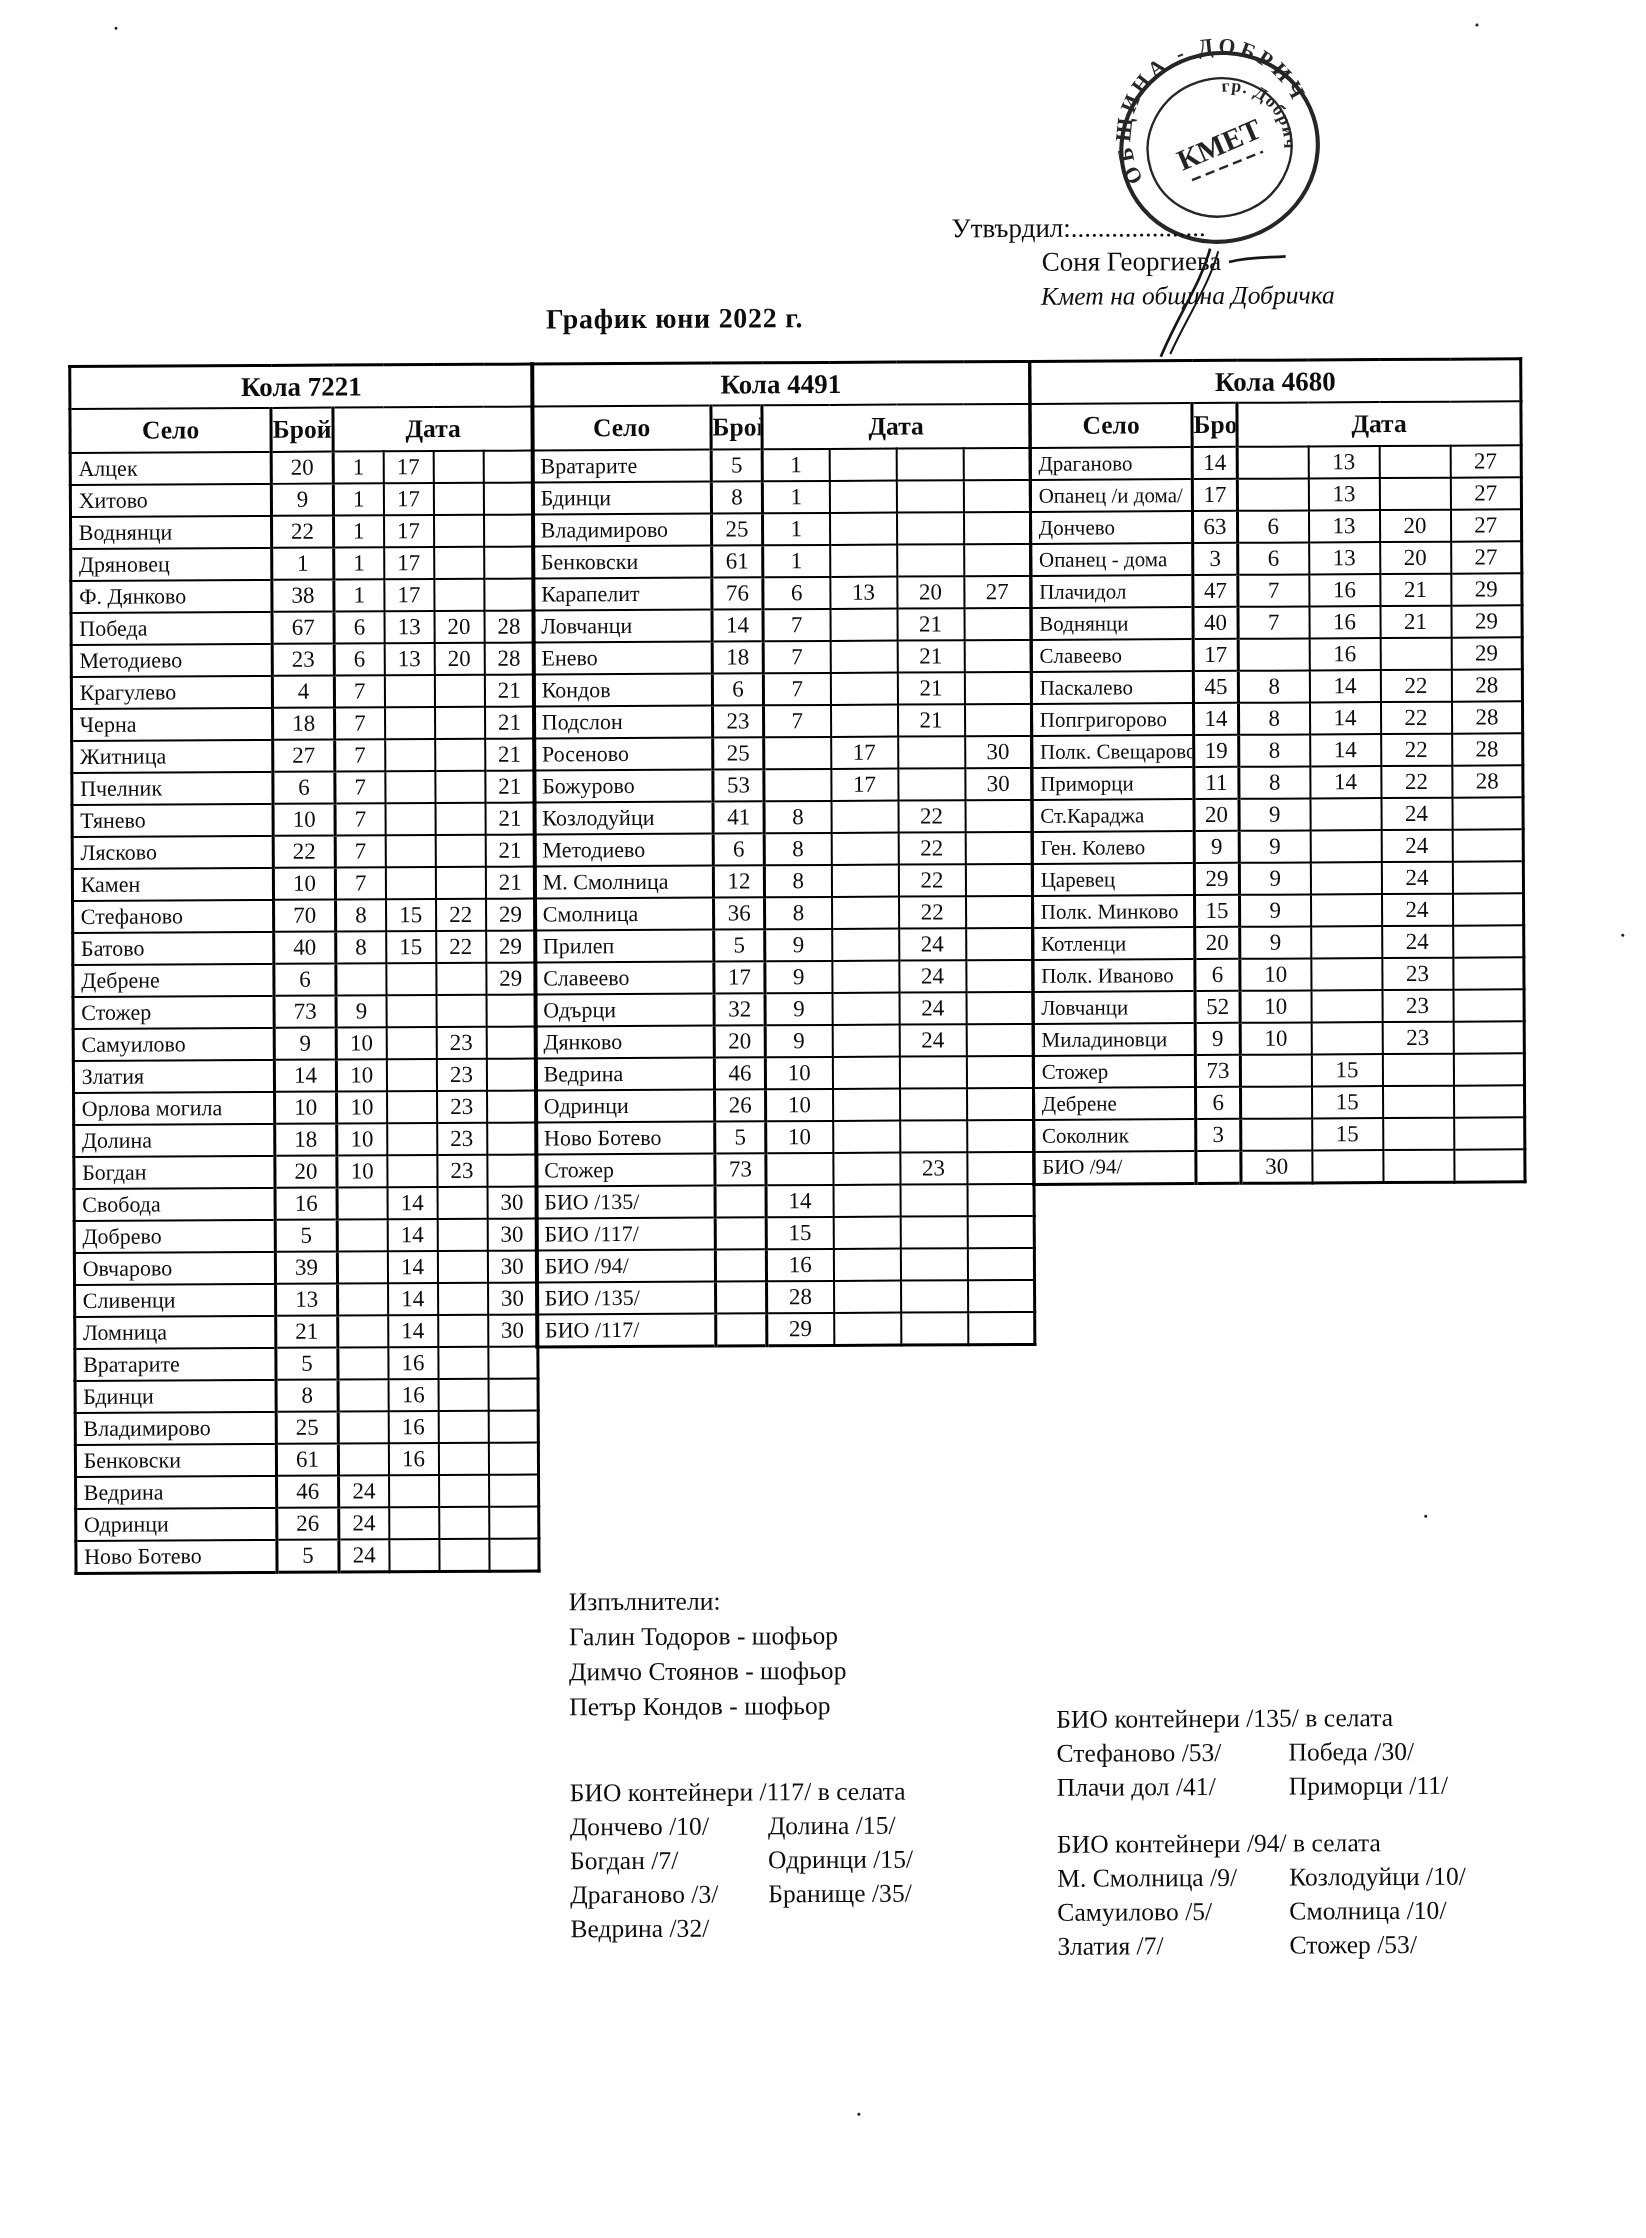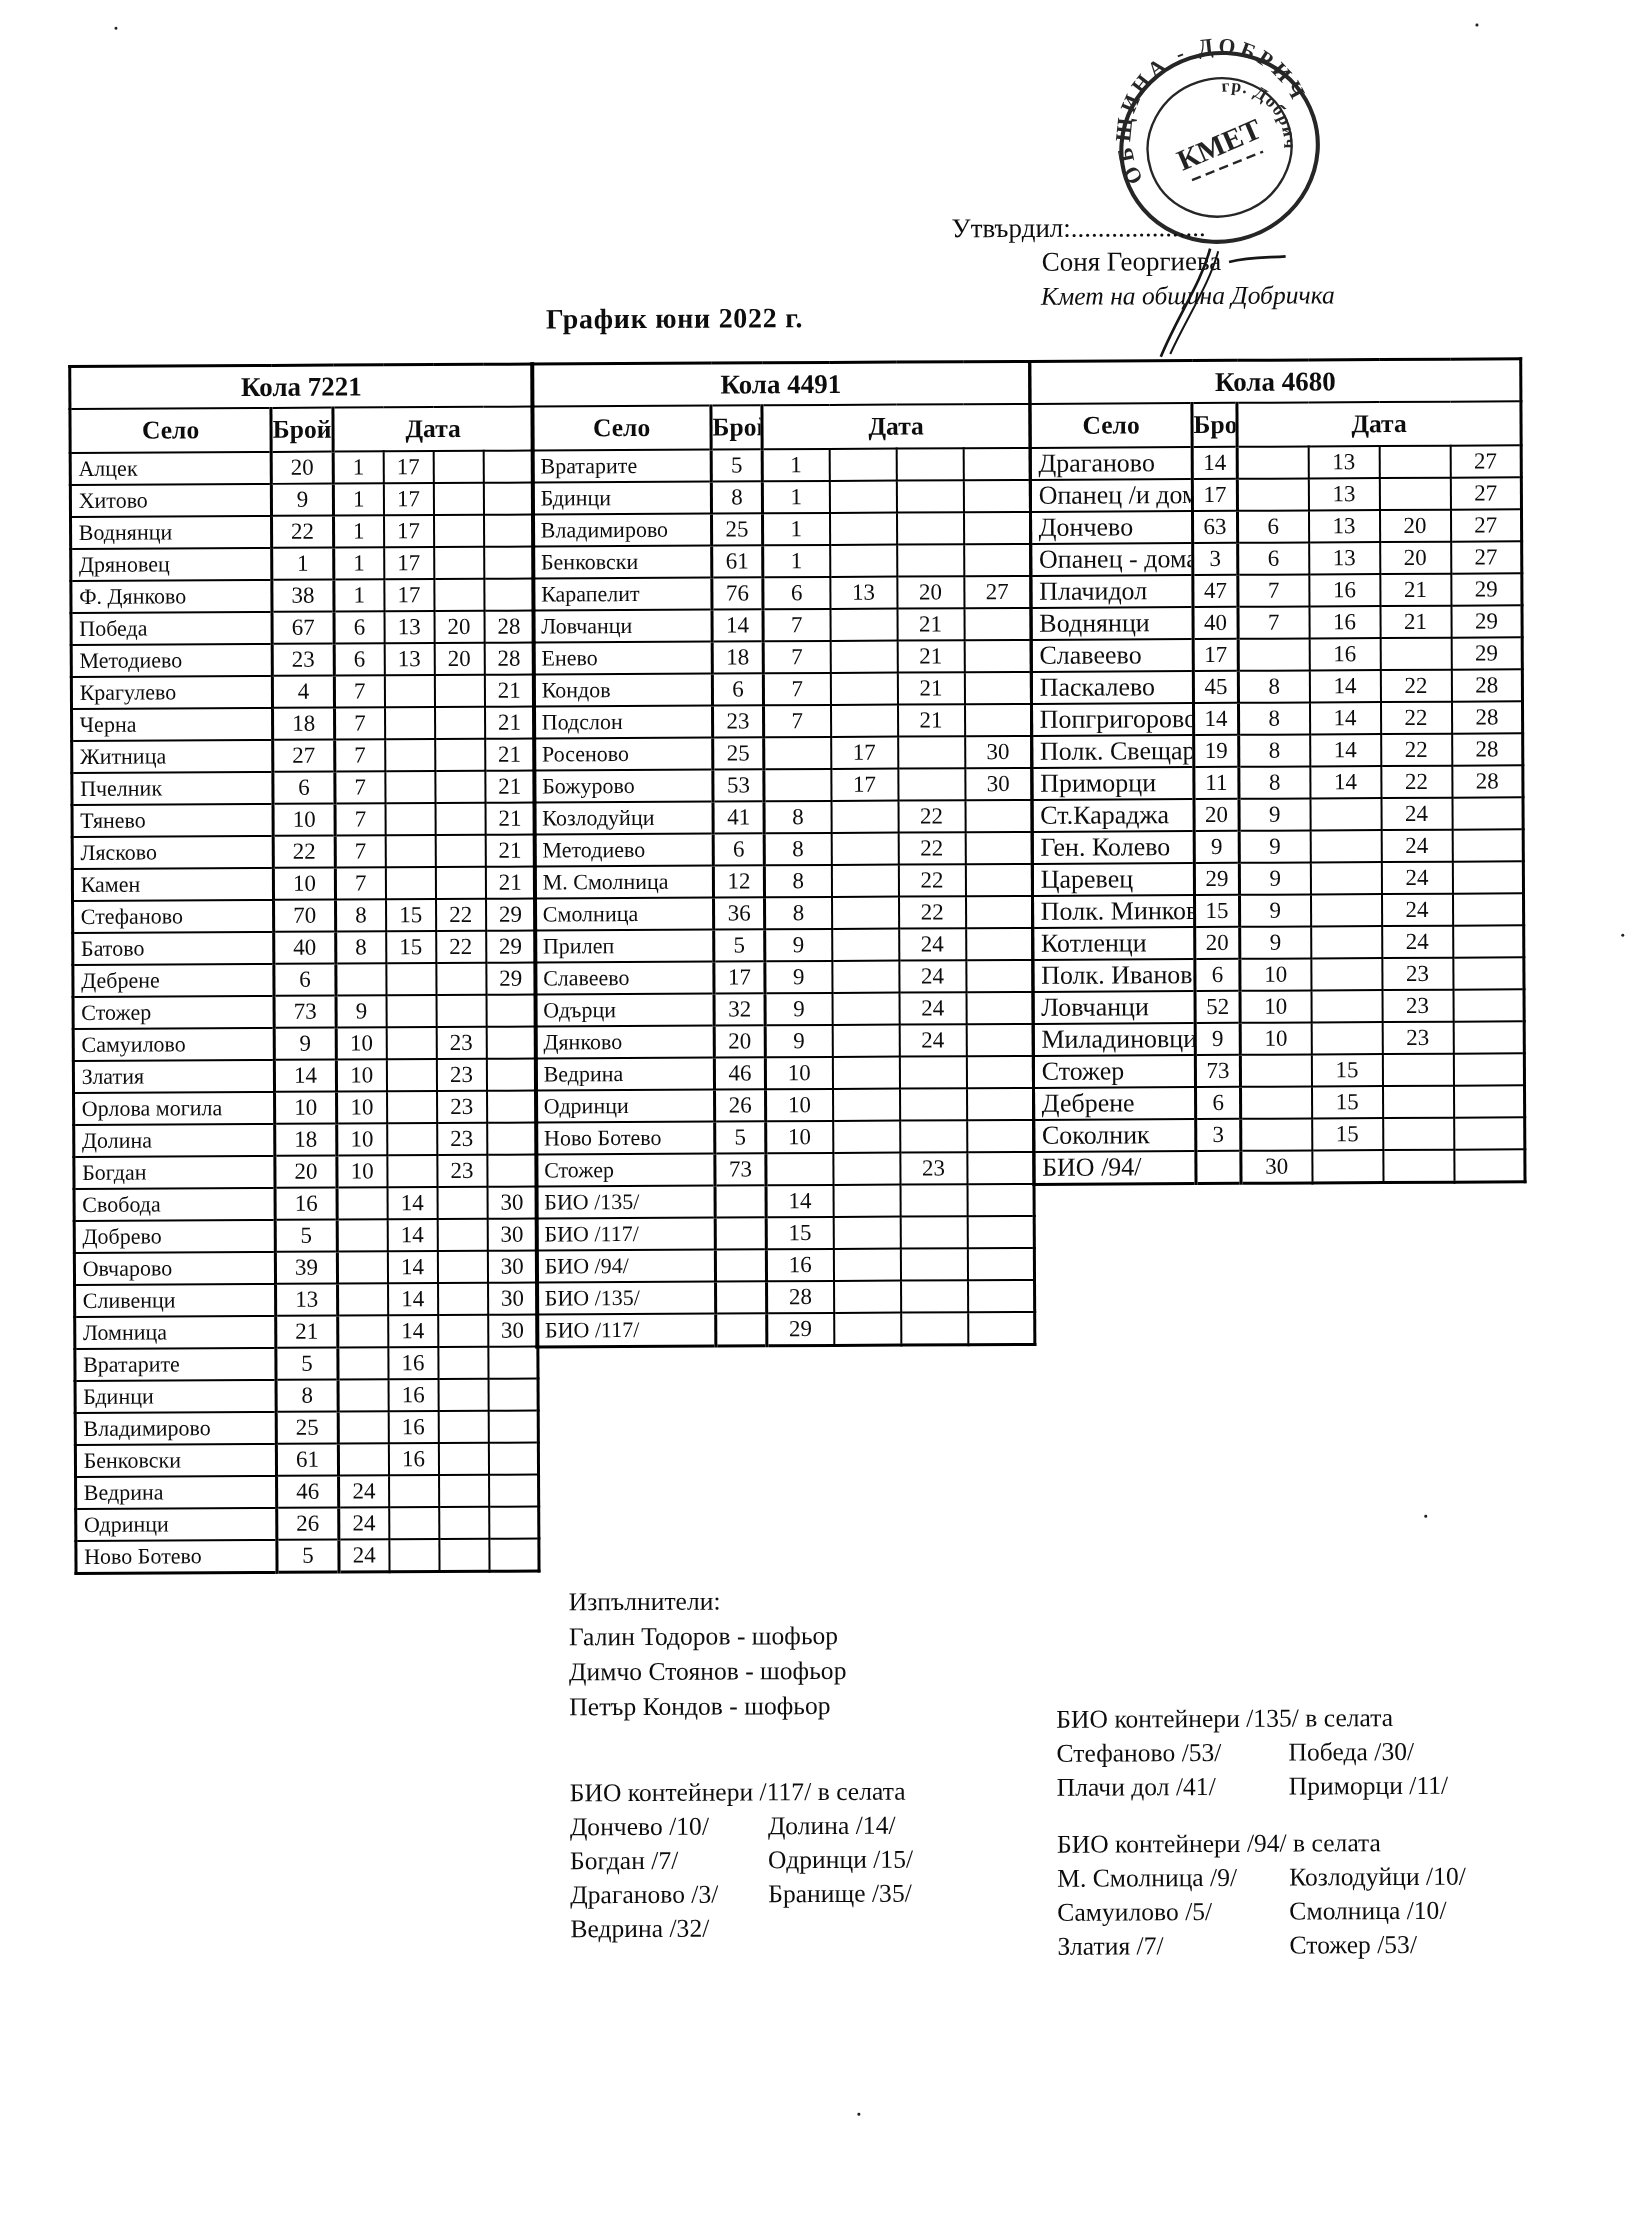--- a/index.html
+++ b/index.html
@@ -21,21 +21,21 @@
   .tbl-wrap{position:absolute;}
   .tbl-wrap.t1{left:71px; top:361px; width:462px; height:1205px;}
   .tbl-wrap.t2{left:533px; top:361px; width:500px; height:981px;}
   .tbl-wrap.t3{left:1031px; top:361px; width:490px; height:821px;}
   table.sched{border-collapse:collapse; table-layout:fixed; width:100%; height:100%;
     border:3.4px solid #000;}
   table.sched th, table.sched td{border:2px solid #000; padding:0; overflow:hidden; white-space:nowrap;}
   table.sched tr.title-row th{height:40px; font-size:27px; font-weight:bold; text-align:center; border-bottom:2.7px solid #000;}
   table.sched tr.head-row th{height:42px; font-size:25.6px; font-weight:bold; text-align:center; border-bottom:2.7px solid #000;}
   table.sched td.v{font-size:22px; text-align:left; padding-left:6.7px;}
-  .t3 table.sched td.v{font-size:26px;}
+  .t3 table.sched td.v{font-size:21px;}
   table.sched td.c{font-size:23px; text-align:center; border-left:3.4px solid #000; border-right:3.4px solid #000;}
   table.sched th.c-h{border-left:3.4px solid #000; border-right:3.4px solid #000;}
   table.sched td.d{font-size:23px; text-align:center;}
   table.sched tbody tr{height:32px;}
 
   
   .txt-block{position:absolute; font-size:25.6px; line-height:35px; white-space:nowrap;}
   .executors{left:565px; top:1583px;}
   .bio{line-height:34px;}
   .bio-135{left:1052px; top:1704px;}
@@ -866,21 +866,21 @@
         </div>
         <div class="row">
           <span class="cell-l">Плачи дол /41/</span>
           <span>Приморци /11/</span>
         </div>
       </div>
     <div class="txt-block bio bio-117">
         <span class="blk-title">БИО контейнери /117/ в селата</span>
         <div class="row">
           <span class="cell-l">Дончево /10/</span>
-          <span>Долина /14/</span>
+          <span>Долина /15/</span>
         </div>
         <div class="row">
           <span class="cell-l">Богдан /7/</span>
           <span>Одринци /15/</span>
         </div>
         <div class="row">
           <span class="cell-l">Драганово /3/</span>
           <span>Бранище /35/</span>
         </div>
         <div class="row">

